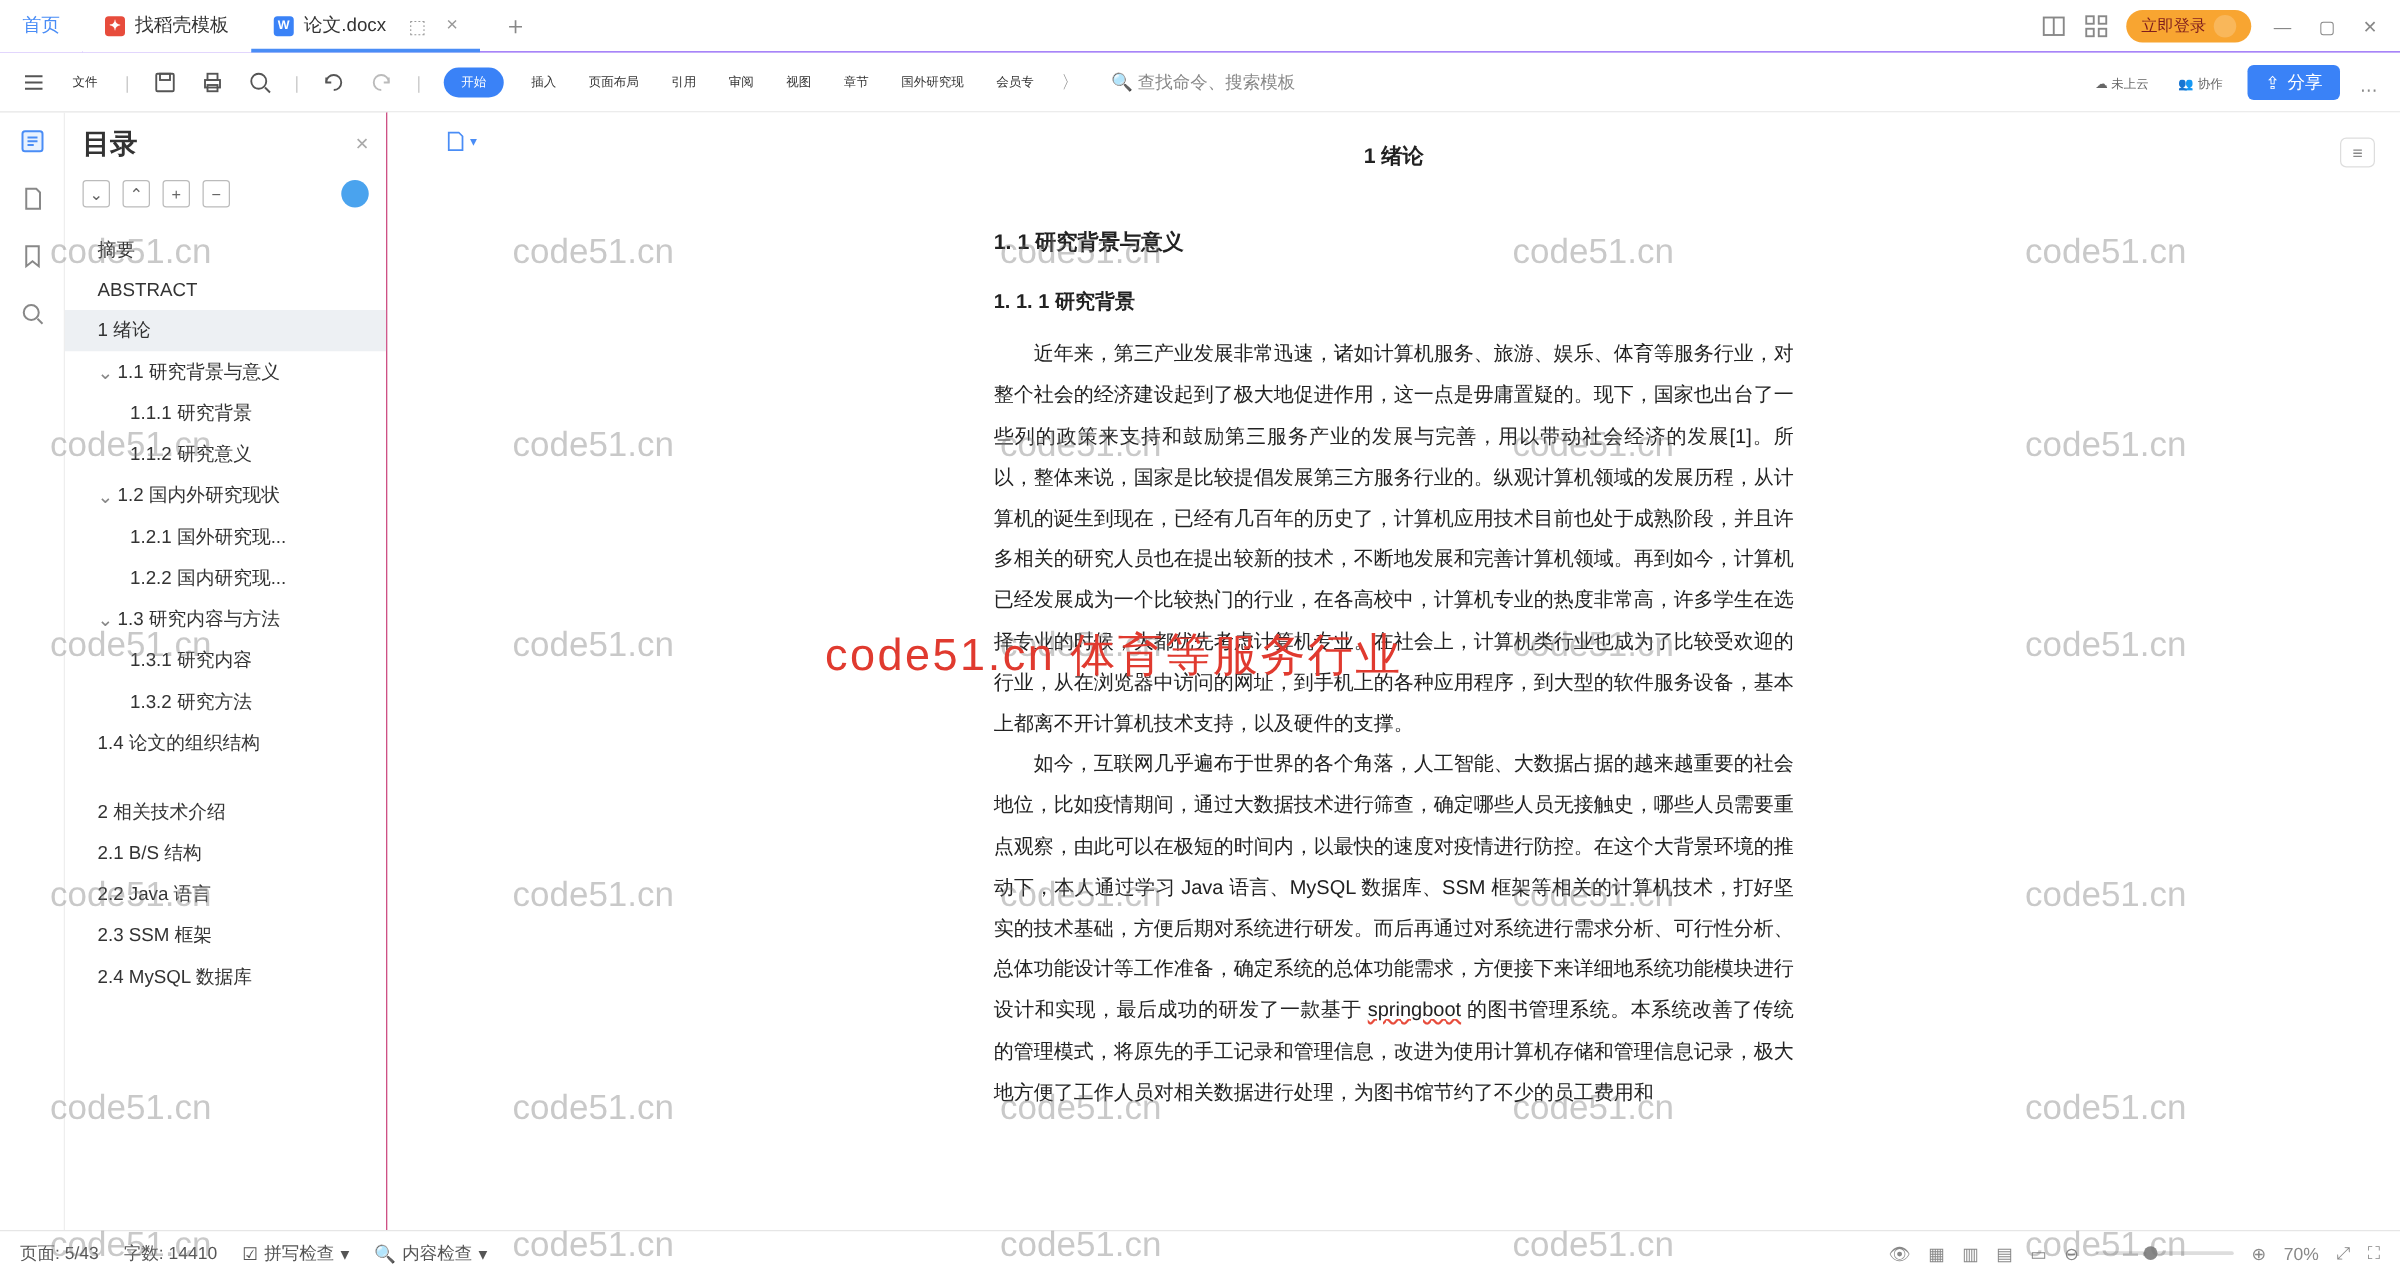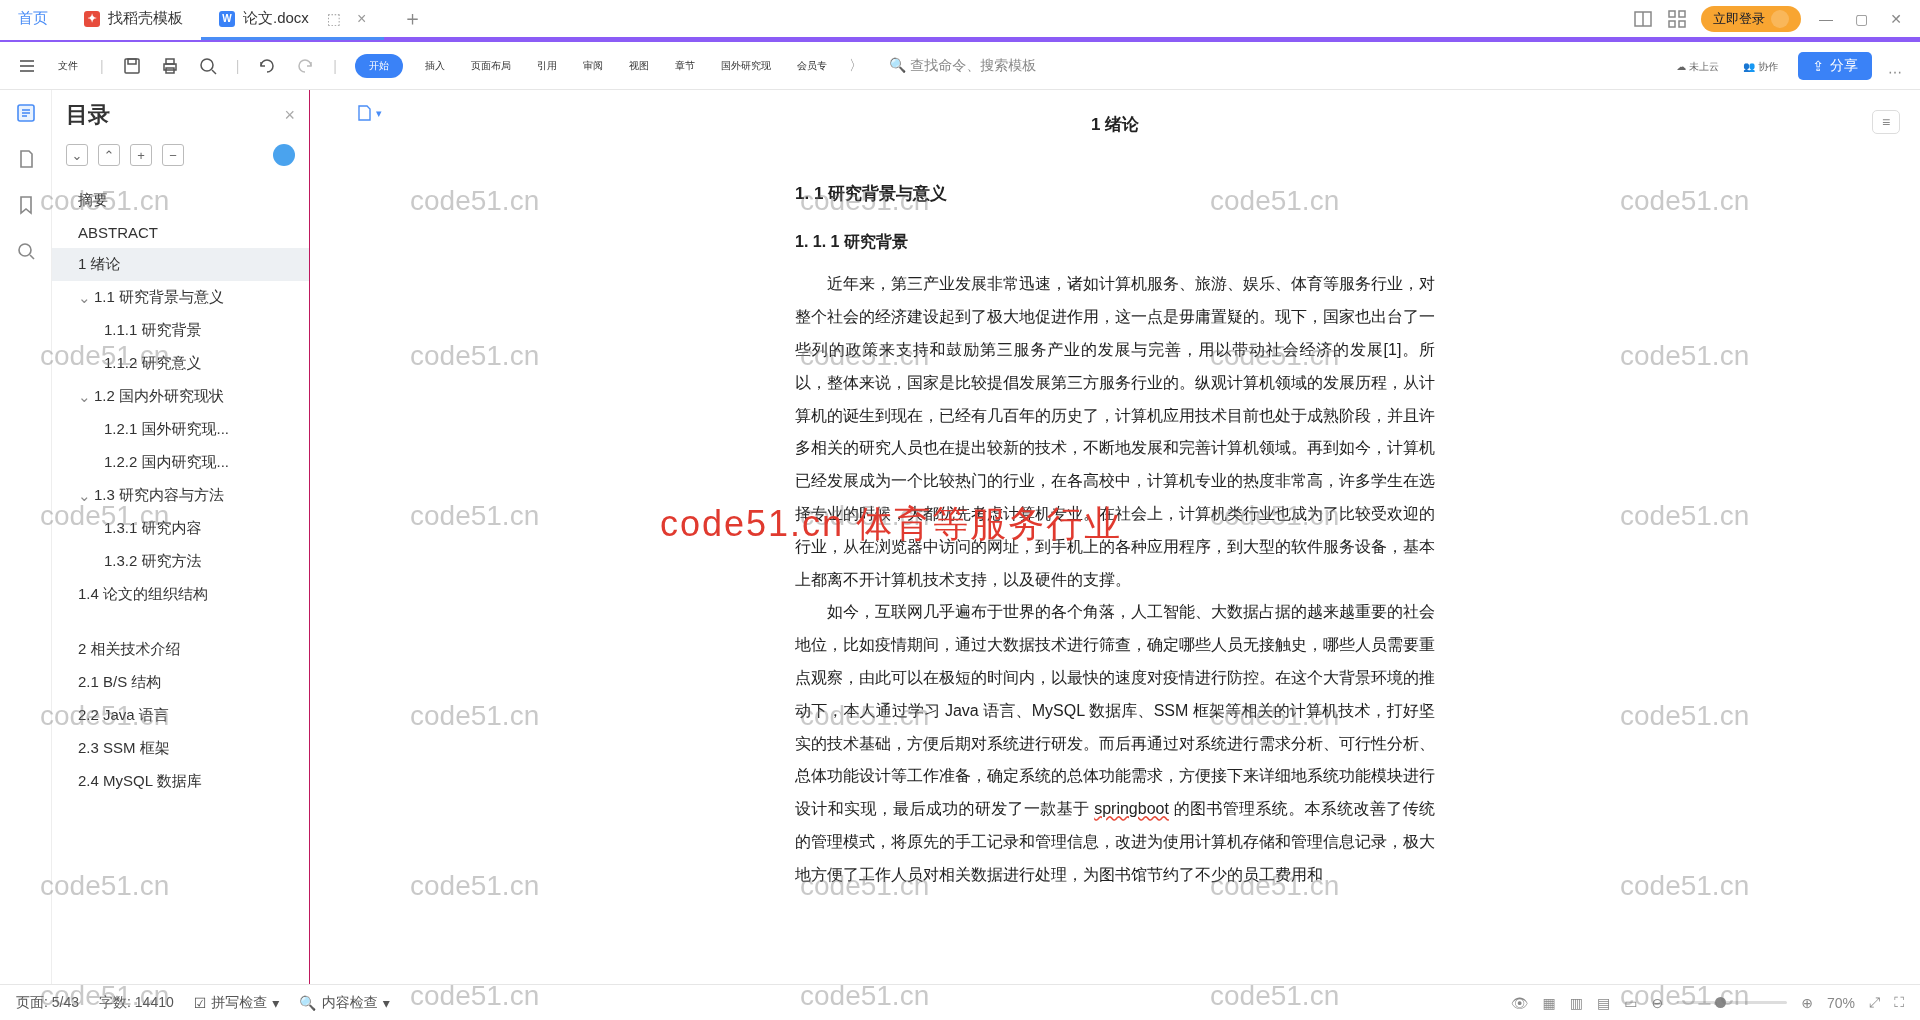--- a/index.html
+++ b/index.html
@@ -1,28 +1,28 @@
 <!DOCTYPE html>
 <html><head>
 <meta charset="utf-8">
 <style>
 *{box-sizing:border-box;margin:0;padding:0;font-family:"Microsoft YaHei","PingFang SC",Arial,sans-serif}
 body{width:1920px;height:1020px;overflow:hidden;background:#fff;font-size:14px;color:#333;position:relative}
-.titlebar{height:42px;display:flex;align-items:center;background:#fff;border-bottom:5px solid #8b5cf6}
+.titlebar{height:42px;display:flex;align-items:center;background:#fff;border-bottom:1px solid #8b5cf6}
 .tab{height:42px;display:flex;align-items:center;padding:0 18px;gap:8px;cursor:pointer;font-size:15px;position:relative}
 .tab.home{background:#fff;color:#4a8df6}
 .tab.tpl{background:#fff}
 .tab.active{background:#fff}
 .tab-underline{position:absolute;left:0;right:0;bottom:0;height:3px;background:#4a8df6}
 .tab .tpl-ico{width:16px;height:16px;background:#e74c3c;border-radius:3px;display:flex;align-items:center;justify-content:center;color:#fff;font-size:11px;font-weight:bold}
 .tab .doc-ico{width:16px;height:16px;background:#3a82f7;border-radius:3px;display:flex;align-items:center;justify-content:center;color:#fff;font-size:10px;font-weight:bold}
 .tab .close{margin-left:8px;color:#999;font-size:16px}
 .tab .newtab{color:#888;font-size:20px}
 .titlebar-right{margin-left:auto;display:flex;align-items:center;gap:14px;padding-right:14px}
-.login-btn{background:#f8a531;color:#0f172a;padding:4px 12px;border-radius:14px;display:flex;align-items:center;gap:6px;font-size:13px}
+.login-btn{background:#f8a531;color:#7f1d1d;padding:4px 12px;border-radius:14px;display:flex;align-items:center;gap:6px;font-size:13px}
 .login-btn .avatar{width:18px;height:18px;border-radius:50%;background:#fff3;display:inline-block}
 .win-btn{color:#888;font-size:14px;padding:4px}
 .menubar{height:48px;display:flex;align-items:center;padding:0 18px;gap:18px;border-bottom:1px solid #e6e6e6}
 .menubar .mi{color:#333;font-size:10px;padding:6px 4px;cursor:pointer}
 .menubar .mi.active{background:#3a82f7;color:#fff;border-radius:14px;padding:5px 14px}
 .menubar .search{color:#888;font-size:14px;margin-left:8px}
 .menubar-right{margin-left:auto;display:flex;align-items:flex-end;gap:16px}
 .share-btn{background:#3a82f7;color:#fff;padding:5px 14px;border-radius:5px;display:flex;align-items:center;gap:6px;font-size:14px}
 .workspace{display:flex;height:calc(100% - 42px - 48px - 36px)}
 .left-rail{width:52px;border-right:1px solid #eee;display:flex;flex-direction:column;align-items:center;padding-top:12px;gap:24px}

